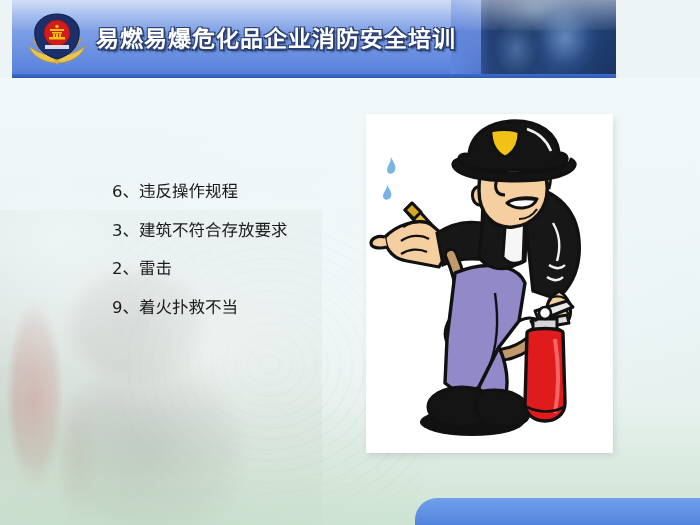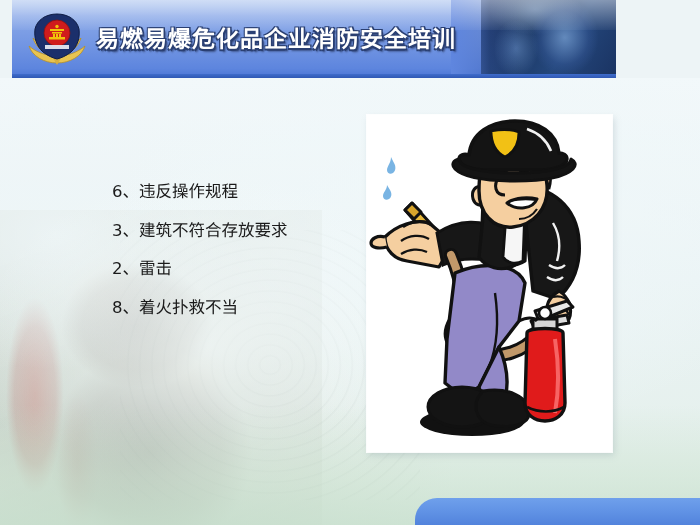--- a/index.html
+++ b/index.html
@@ -178,21 +178,21 @@
     </svg>
 
     <div class="title">易燃易爆危化品企业消防安全培训</div>
     <div class="header-underline"></div>
   </div>
 
   <div class="bullets">
     <div class="bullet">6、违反操作规程</div>
     <div class="bullet">3、建筑不符合存放要求</div>
     <div class="bullet">2、雷击</div>
-    <div class="bullet">8、着火扑救不当</div>
+    <div class="bullet">9、着火扑救不当</div>
   </div>
 
   <div class="picture-panel">
     <svg class="art" viewBox="0 0 245 337">
       <rect x="0" y="0" width="245" height="337" fill="#ffffff"></rect>
 
       <ellipse cx="105" cy="307" rx="52" ry="14" fill="#111111"></ellipse>
 
       <g>
         <path d="M24 42 C24 48 20 51 20 55 C20 58 23 60 26 58 C29 56 29 51 27 48 Z" fill="#79b4e3"></path>

